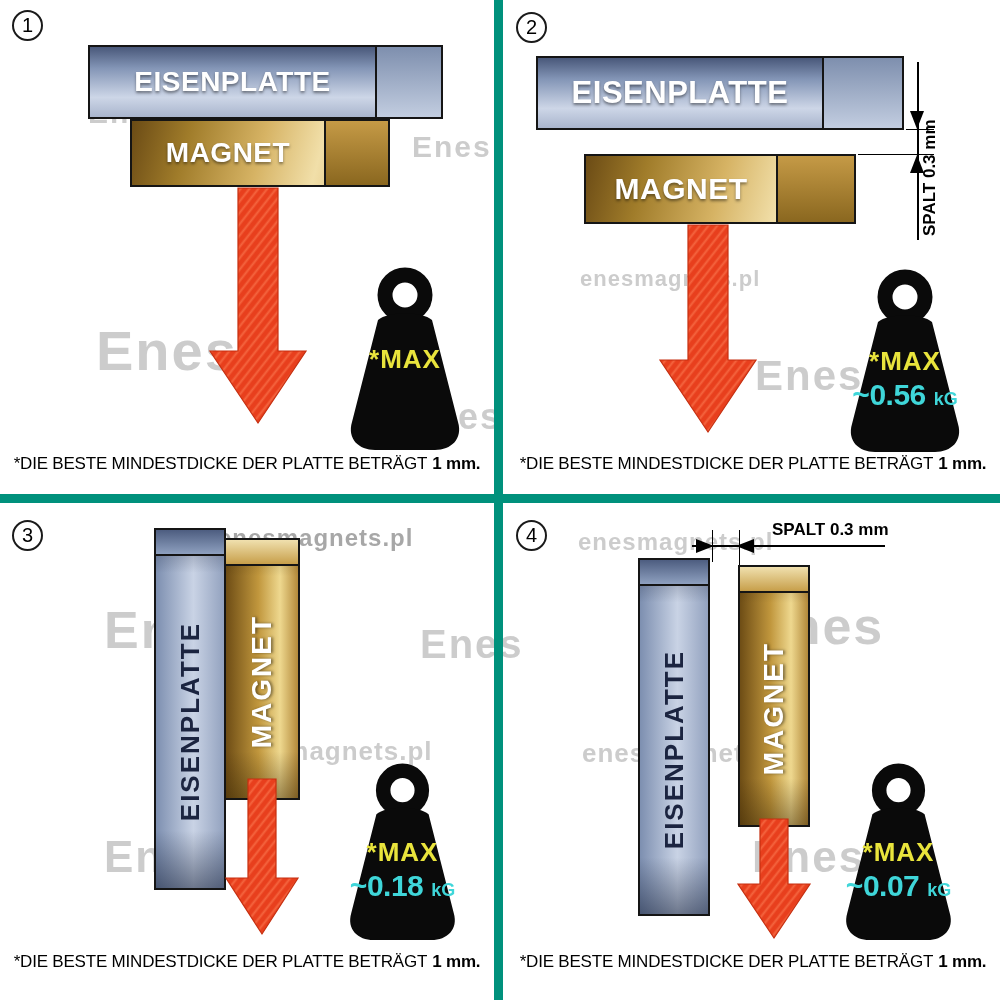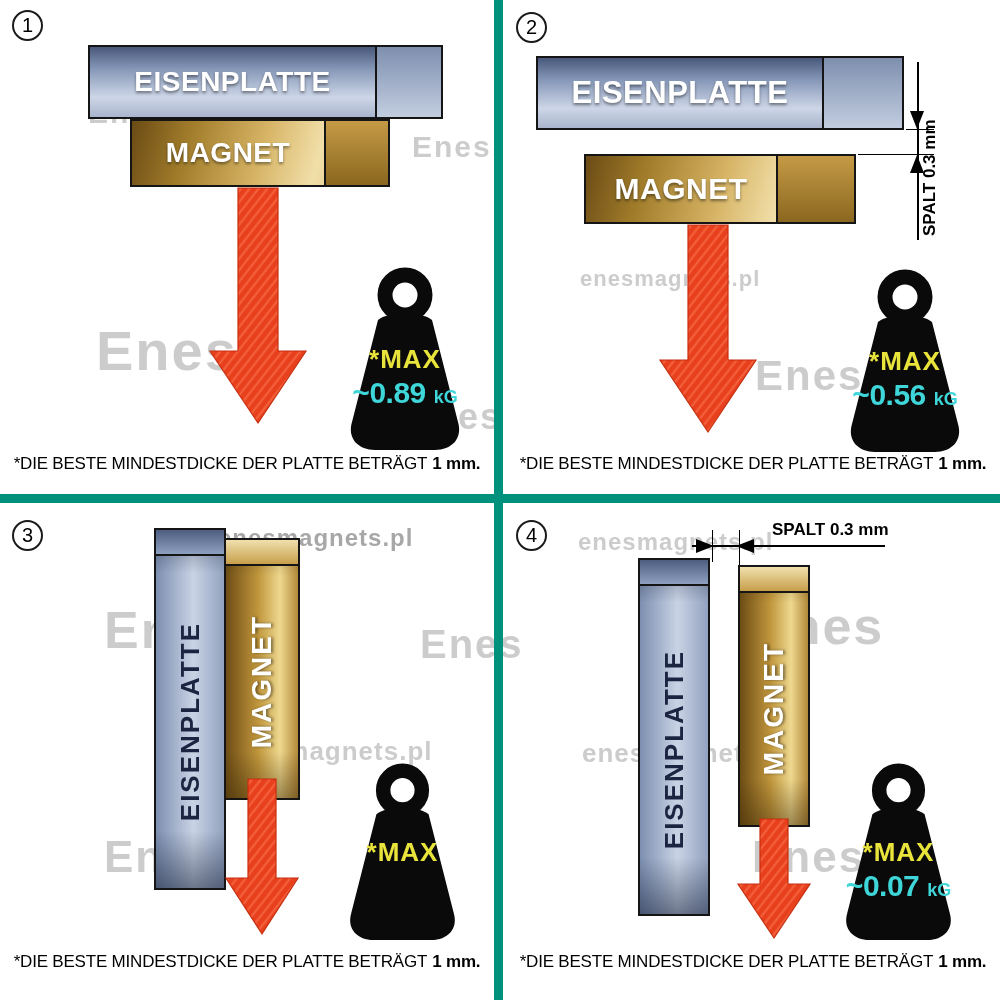--- a/index.html
+++ b/index.html
@@ -121,21 +121,20 @@
         </svg>
     </div>
 
     <div class="weight" style="left:330px;top:266px;width:150px;height:190px">
       <svg viewBox="0 0 150 190">
         <circle cx="75" cy="29" r="20" fill="none" stroke="#0a0a0a" stroke-width="15"></circle>
         <path d="M48,54 C58,45 92,45 102,54 L128,156 C133,173 121,184 105,184 L45,184 C29,184 17,173 22,156 Z" fill="#0a0a0a"></path>
       </svg>
       <div class="weight-text">
         <div class="wmax">*MAX</div>
-        <div class="wval"><span>~0.89</span> <span class="unit">kG</span></div>
       </div>
     </div>
 
     <div class="footer" style="left:8px;top:454px;width:478px">
       <span>*DIE BESTE MINDESTDICKE DER PLATTE BETRÄGT</span><b>1 mm.</b>
     </div>
   </div>
 
   <div>
     <div class="num-circle" style="left:516px;top:12px">2</div>
@@ -211,20 +210,21 @@
         </svg>
     </div>
 
     <div class="weight" style="left:330px;top:762px;width:145px;height:184px">
       <svg viewBox="0 0 150 190">
         <circle cx="75" cy="29" r="20" fill="none" stroke="#0a0a0a" stroke-width="15"></circle>
         <path d="M48,54 C58,45 92,45 102,54 L128,156 C133,173 121,184 105,184 L45,184 C29,184 17,173 22,156 Z" fill="#0a0a0a"></path>
       </svg>
       <div class="weight-text">
         <div class="wmax">*MAX</div>
+        <div class="wval"><span>~0.18</span> <span class="unit">kG</span></div>
       </div>
     </div>
 
     <div class="footer" style="left:8px;top:952px;width:478px">
       <span>*DIE BESTE MINDESTDICKE DER PLATTE BETRÄGT</span><b>1 mm.</b>
     </div>
   </div>
 
   <div>
     <div class="num-circle" style="left:516px;top:520px">4</div>

